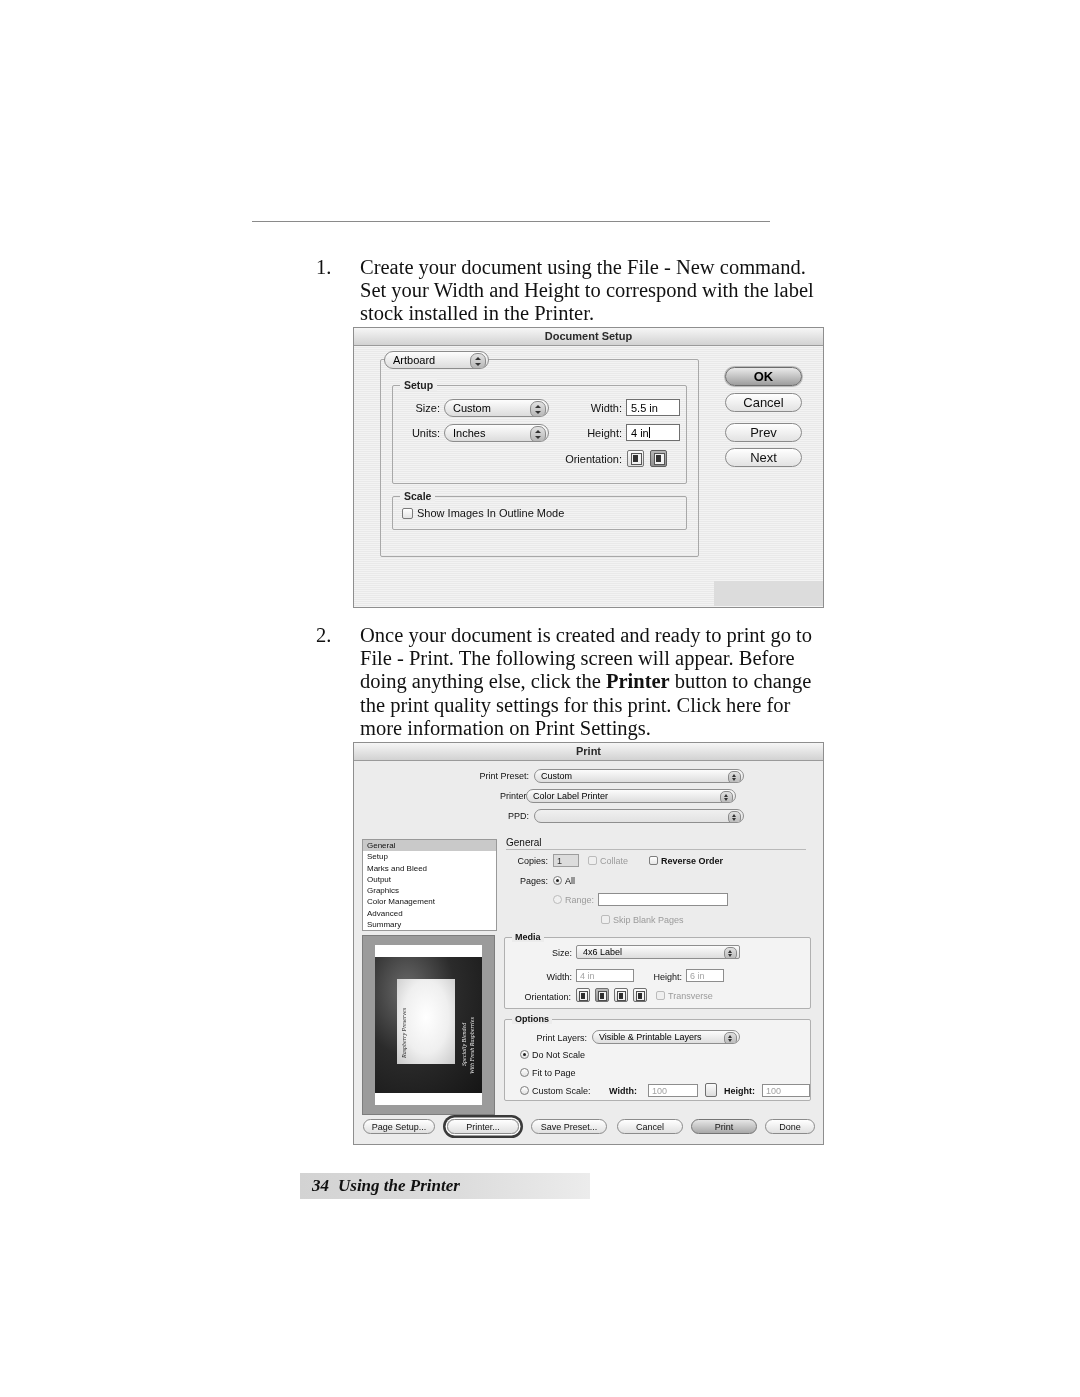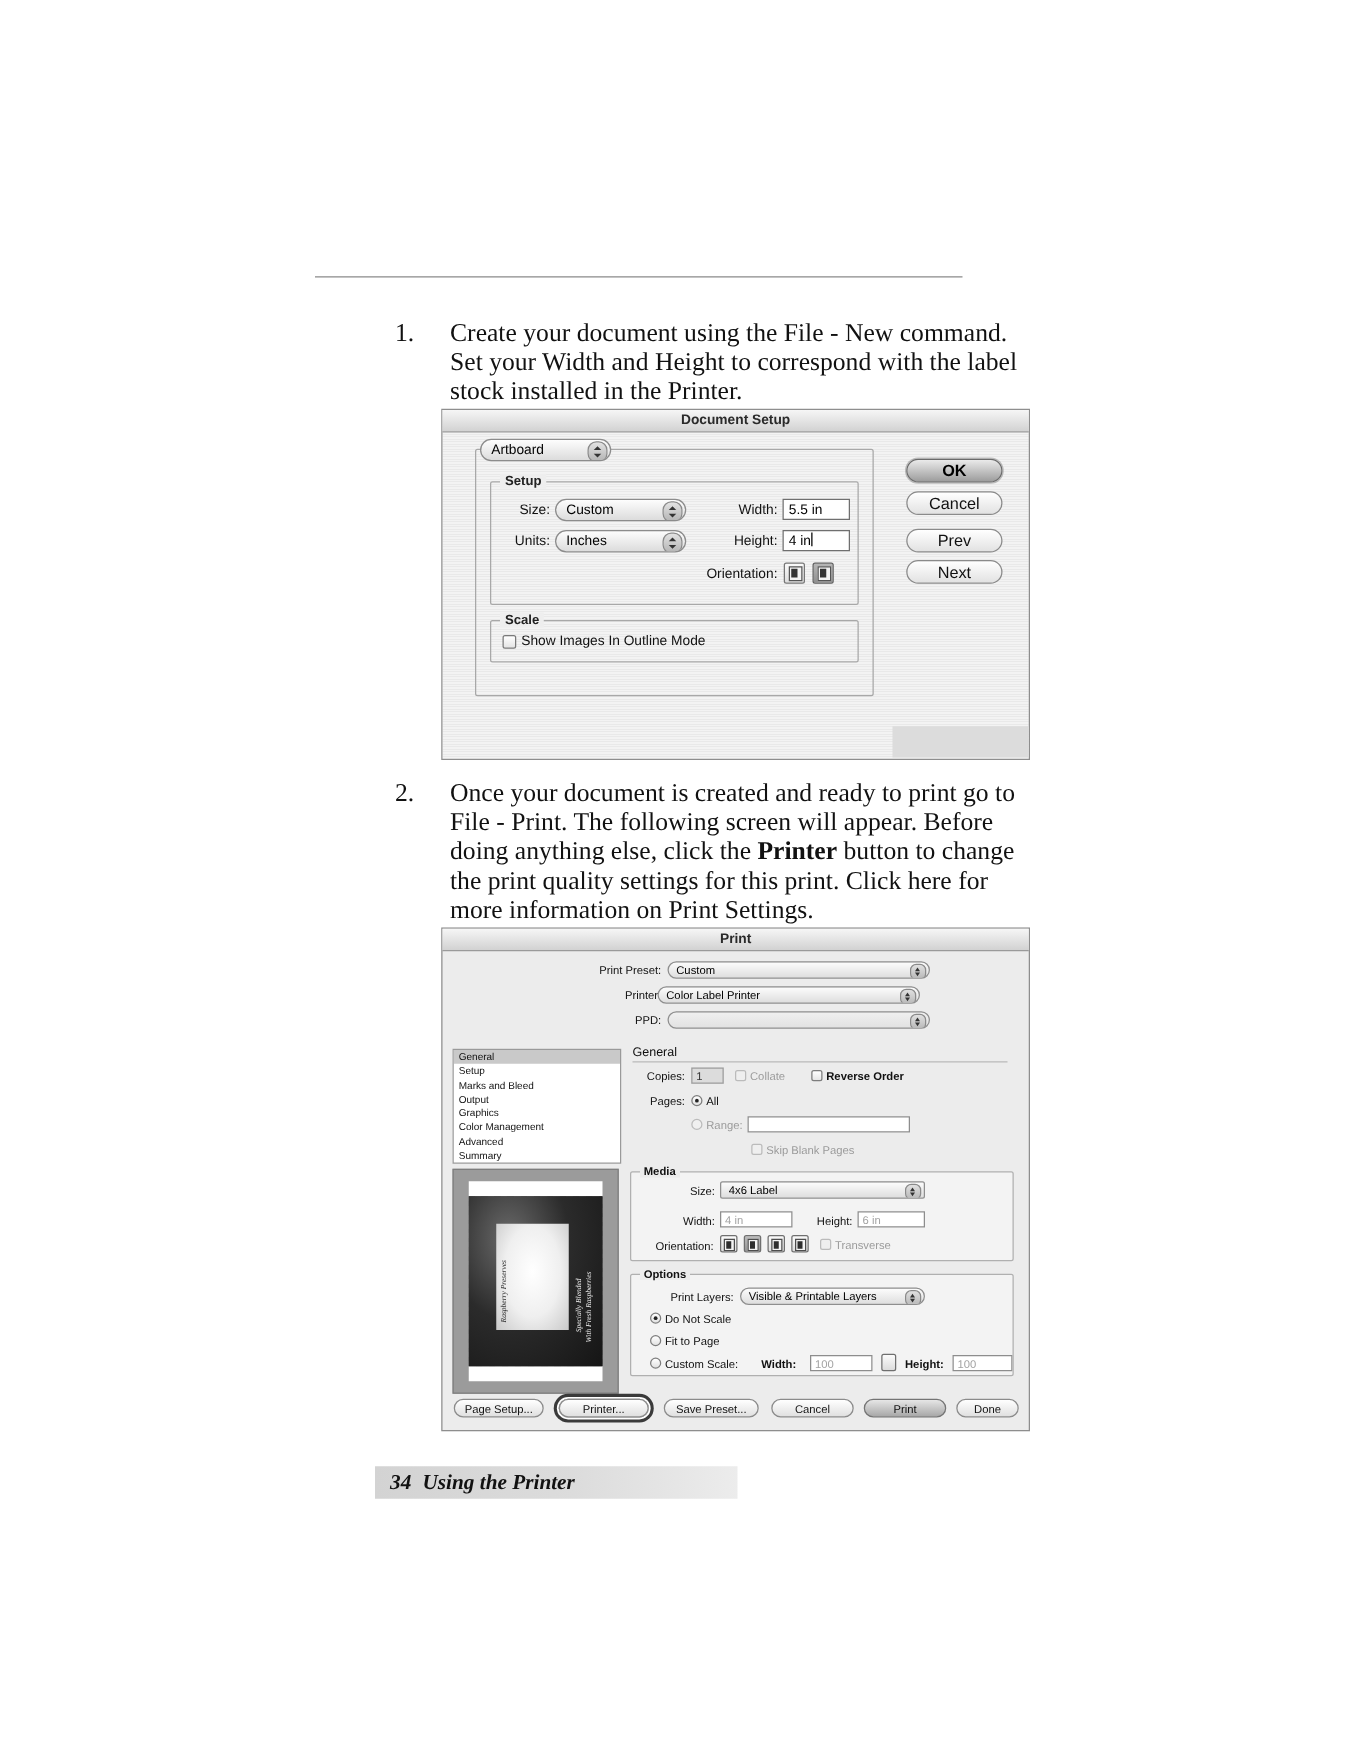--- a/index.html
+++ b/index.html
@@ -300,21 +300,21 @@
     <div class="ppop flat" style="left:222px;top:202px;width:164px;border-radius:2px;">
       <span>4x6 Label</span>
       <span class="ar"></span>
     </div>
 
     <div class="plbl" style="left:158px;top:229px;width:60px;">Width:</div>
     <div class="pfield dimtxt" style="left:222px;top:226px;width:58px;">
       <span>4 in</span>
     </div>
     <div class="plbl" style="left:286px;top:229px;width:42px;">Height:</div>
-    <div class="pfield dimtxt" style="left:332px;top:226px;width:54px;">
+    <div class="pfield dimtxt" style="left:332px;top:226px;width:38px;">
       <span>6 in</span>
     </div>
 
     <div class="plbl" style="left:155px;top:249px;width:62px;">Orientation:</div>
     <div class="pori" style="left:222px;top:245px;">
         <span class="ip"></span>
         <span class="ig"></span>
       </div>
     <div class="pori sel" style="left:241px;top:245px;">
         <span class="ip"></span>

